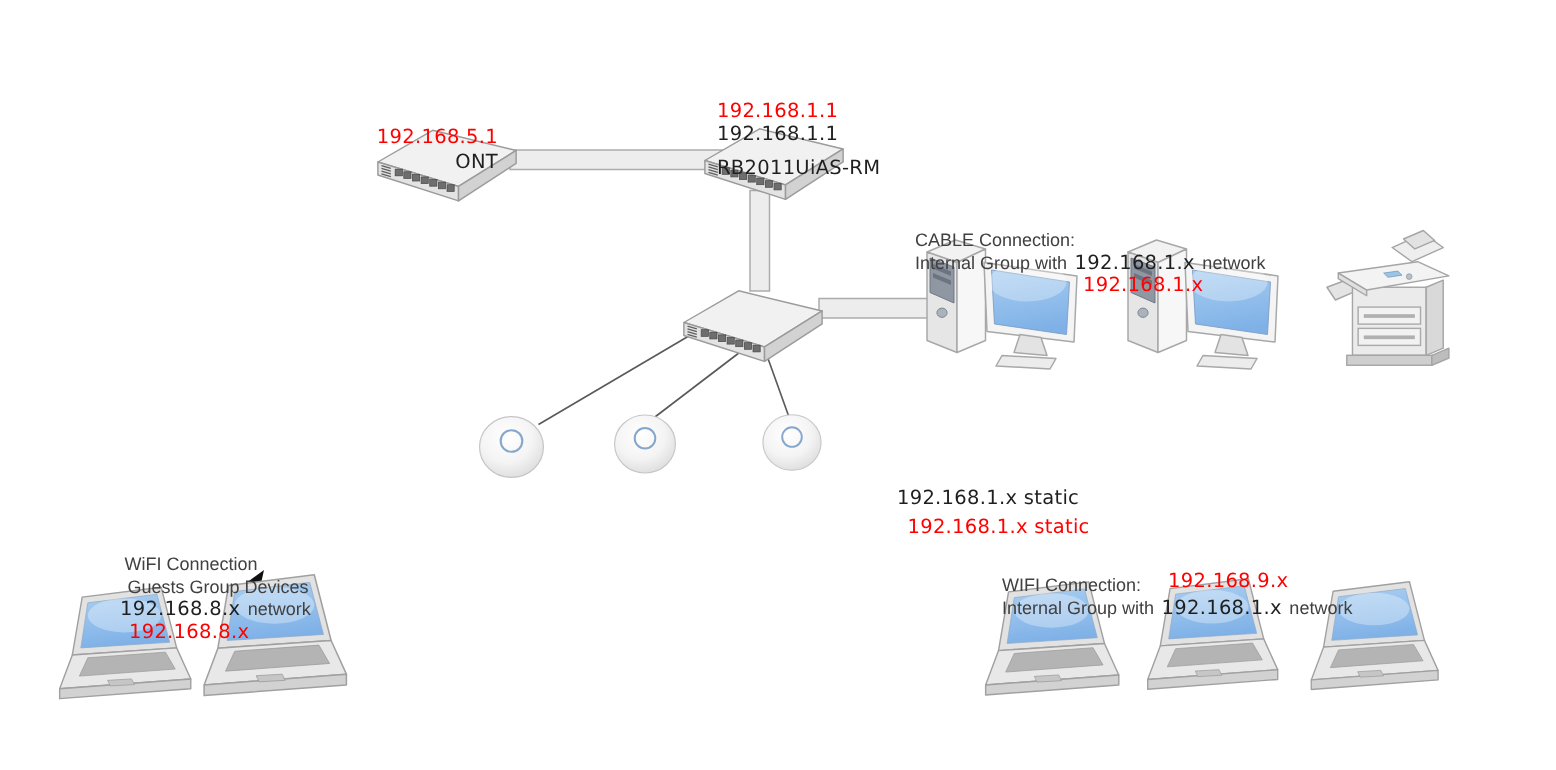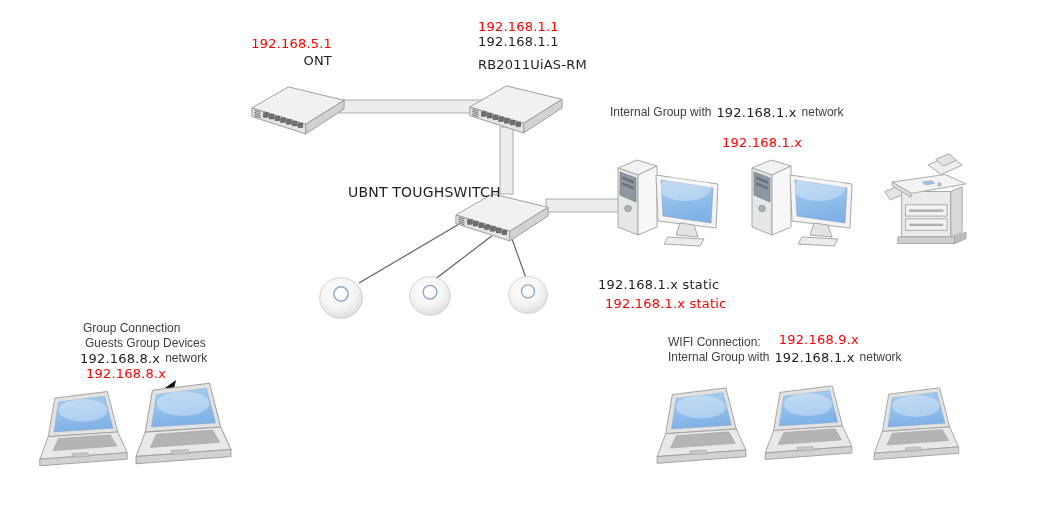--- a/index.html
+++ b/index.html
@@ -1,20 +1,20 @@
 <!DOCTYPE html>
 <html><head>
 <meta charset="utf-8">
 <style>
   html,body{margin:0;padding:0;background:#ffffff;}
   .canvas{position:relative;width:1037px;height:513px;background:#ffffff;overflow:hidden;
           font-family:"Liberation Sans", sans-serif;}
   svg.dev{position:absolute;z-index:2;}
   svg.wires{position:absolute;left:0;top:0;z-index:1;}
-  .lbl{position:absolute;z-index:3;white-space:nowrap;}
+  .lbl{position:absolute;z-index:3;white-space:nowrap;margin-top:48px;}
   .t-plain{font-family:"Liberation Sans", sans-serif;font-size:12px;color:#404040;line-height:15px;}
   .t-comic{font-family:"DejaVu Sans", sans-serif;font-size:13px;color:#1f1f1f;letter-spacing:.2px;line-height:15px;}
   .t-red{color:#ff0000;}
   .ctr{text-align:right;}
   .row{display:flex;align-items:center;}
   .gap{margin-right:5px;}
 </style>
 </head>
 <body>
 
@@ -170,38 +170,38 @@
     <div class="t-comic t-red">192.168.5.1</div>
     <div class="t-comic" style="margin-top:2px">ONT</div>
   </div>
 
   <div class="lbl" style="left:478px;top:19px">
     <div class="t-comic t-red">192.168.1.1</div>
     <div class="t-comic">192.168.1.1</div>
     <div class="t-comic" style="margin-top:8px">RB2011UiAS-RM</div>
   </div>
 
-  <div class="lbl t-comic" style="left:348px;top:185px;font-size:14px">UBNT TOUGHSWITCH</div>
 
   <div class="lbl" style="left:610px;top:105px">
+    <div class="t-plain">CABLE Connection:</div>
     <div class="row">
       <span class="t-plain gap">Internal Group with</span>
       <span class="t-comic gap">192.168.1.x</span>
       <span class="t-plain">network</span>
     </div>
   </div>
   <div class="lbl t-comic t-red" style="left:722px;top:135px">192.168.1.x</div>
 
   <div class="lbl" style="left:598px;top:275px">
     <div class="t-comic" style="line-height:19px">192.168.1.x static</div>
     <div class="t-comic t-red" style="line-height:19px;margin-left:7px">192.168.1.x static</div>
   </div>
 
   <div class="lbl" style="left:80px;top:321px">
-    <div class="t-plain" style="margin-left:3px">Group Connection</div>
+    <div class="t-plain" style="margin-left:3px">WiFI Connection</div>
     <div class="t-plain" style="margin-left:5px">Guests Group Devices</div>
     <div class="row">
       <span class="t-comic gap">192.168.8.x</span>
       <span class="t-plain">network</span>
     </div>
     <div class="t-comic t-red" style="margin-left:6px">192.168.8.x</div>
   </div>
 
   <div class="lbl" style="left:668px;top:335px">
     <div class="row">

